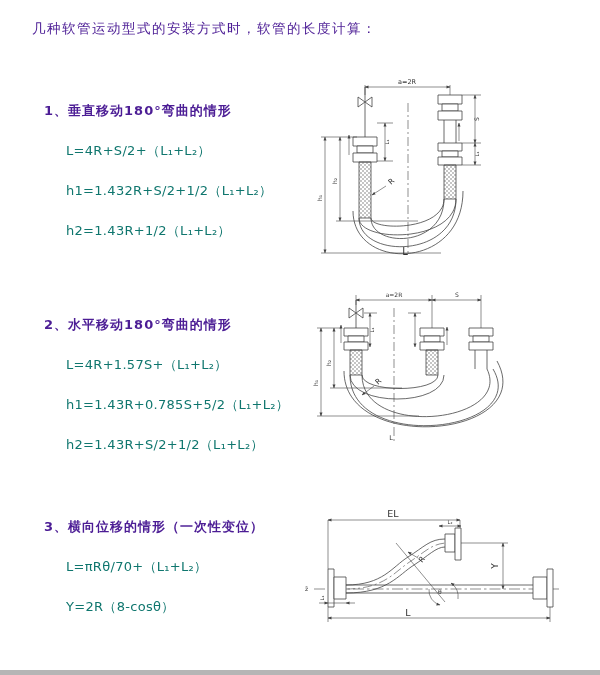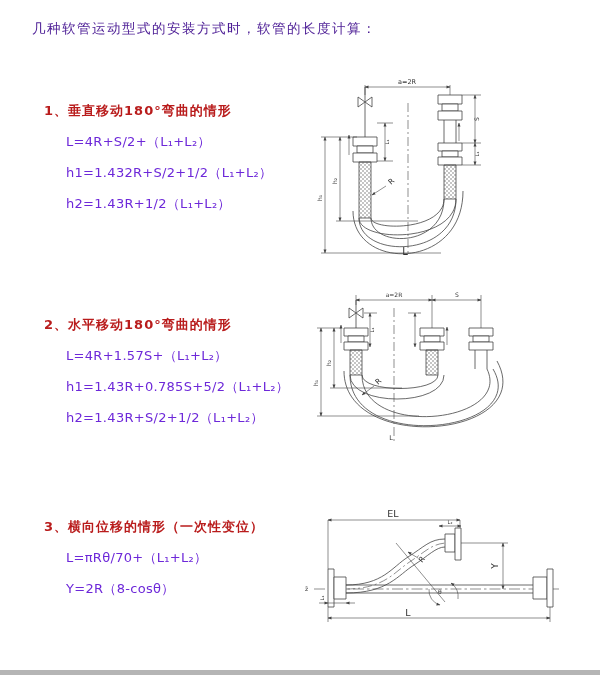--- a/index.html
+++ b/index.html
@@ -5,22 +5,22 @@
   html,body{margin:0;padding:0;}
   body{
     width:600px;height:675px;position:relative;background:#ffffff;overflow:hidden;
     font-family:"DejaVu Sans","Liberation Sans",sans-serif;color:#2b2b2b;
   }
   .page-title{
     position:absolute;left:32px;top:20px;font-size:13.5px;font-weight:normal;
     letter-spacing:1.5px;color:#4c1d95;
   }
   .section{position:absolute;width:290px;}
-  .sec-heading{font-size:13px;font-weight:bold;letter-spacing:1px;color:#b91c1c;}
-  .formula{margin:13px 0 0 22px;font-size:13px;letter-spacing:0.3px;color:#6d28d9;white-space:nowrap;}
+  .sec-heading{font-size:13px;font-weight:bold;letter-spacing:1px;color:#4c1d95;}
+  .formula{margin:22px 0 0 22px;font-size:13px;letter-spacing:0.3px;color:#0f766e;white-space:nowrap;}
   #section-1{left:44px;top:102px;}
   #section-2{left:44px;top:316px;}
   #section-3{left:44px;top:518px;}
   .diagram{position:absolute;}
   #diagram-1{left:313px;top:73px;}
   #diagram-2{left:307px;top:283px;}
   #diagram-3{left:298px;top:505px;}
   svg{display:block;}
   svg line, svg path, svg rect, svg polygon{vector-effect:non-scaling-stroke;}
   .page-bottom-edge{

